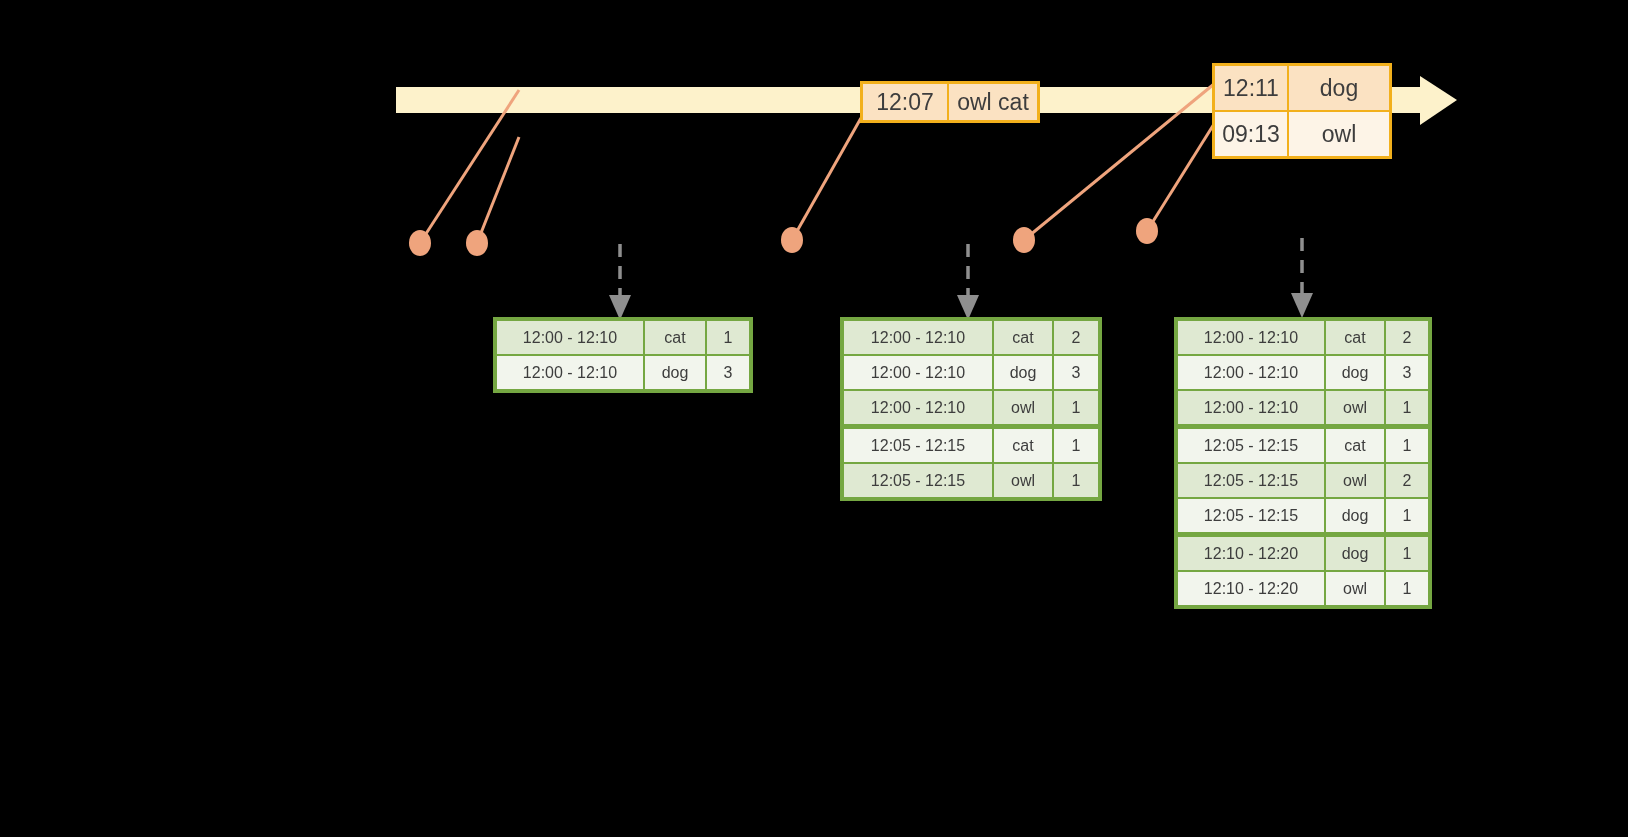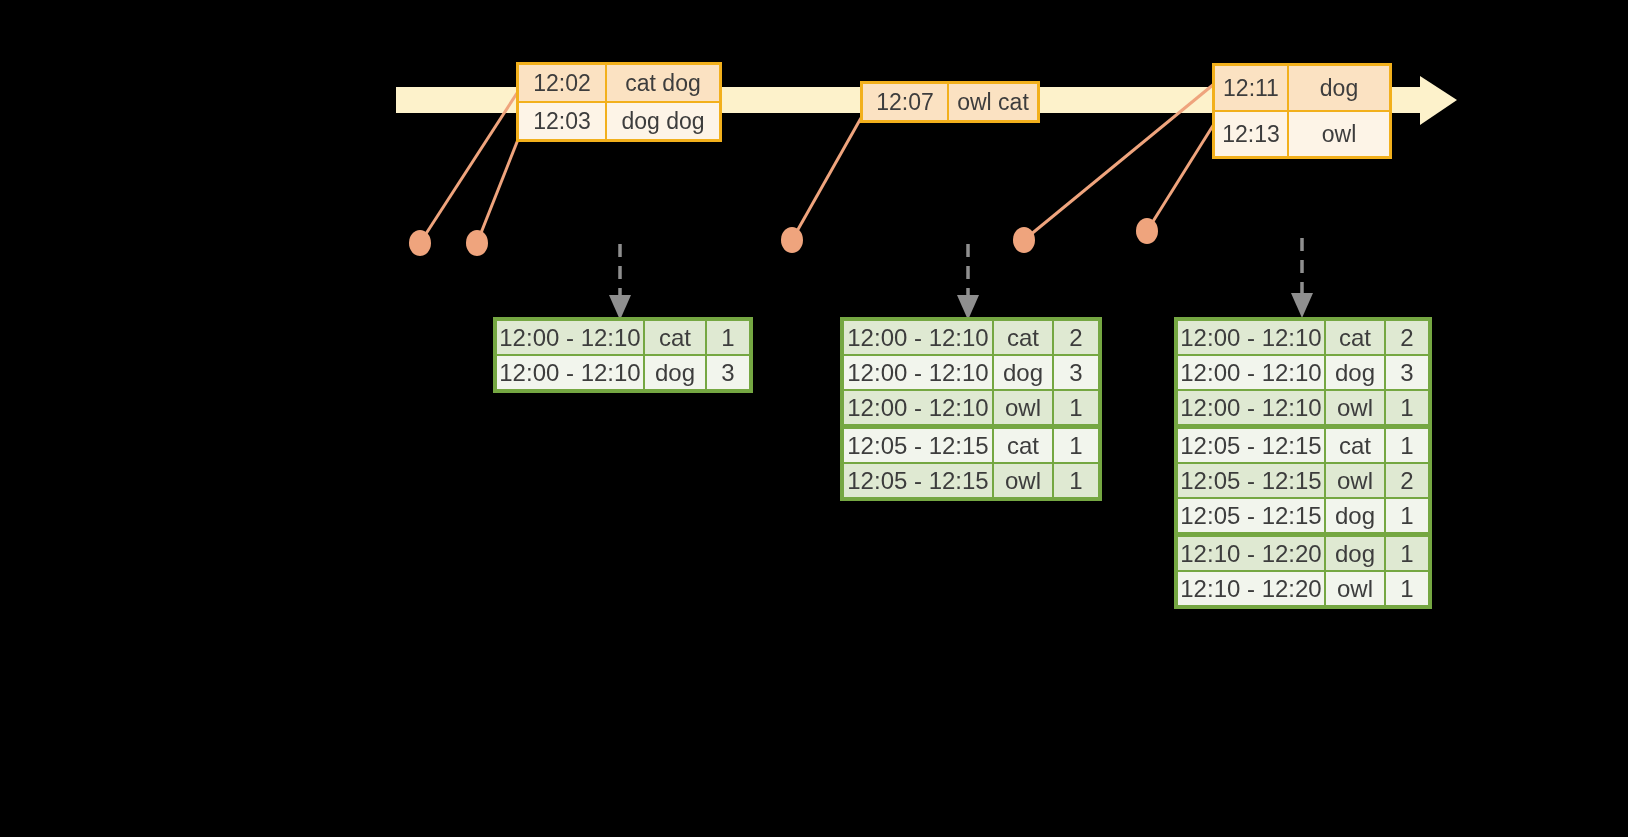--- a/index.html
+++ b/index.html
@@ -8,21 +8,21 @@
     overflow:hidden;font-family:"Liberation Sans",sans-serif;
   }
   #connector-layer{position:absolute;left:0;top:0;}
   .tbl{position:absolute;display:flex;flex-direction:column;row-gap:2px;box-sizing:content-box;}
   .event-table{border:3px solid var(--event-border);background:var(--event-border);}
   .result-table{border:4px solid var(--result-border);background:var(--result-border);}
   .trow{display:flex;column-gap:2px;}
   .trow.new-group{margin-top:3px;}
   .cell{
     display:flex;align-items:center;justify-content:center;
-    color:var(--text);font-size:24px;line-height:1;white-space:nowrap;
+    color:var(--text);font-size:16px;line-height:1;white-space:nowrap;
   }
   .cell.c0{width:var(--c0);}
   .cell.c1{width:var(--c1);}
   .cell.c2{width:var(--c2);}
   .event-table .cell{height:36px;font-size:23px;}
   #et3 .cell{height:44px;}
   .result-table .cell{height:33px;}
   .event-table .trow:nth-child(odd) .cell{background:var(--event-row-dark);}
   .event-table .trow:nth-child(even) .cell{background:var(--event-row-light);}
   .result-table .trow:nth-child(odd) .cell{background:var(--result-row-dark);}
@@ -59,43 +59,33 @@
     <line x1="620" y1="244" x2="620" y2="298" stroke-width="3.5" stroke-dasharray="13 9" stroke="#8f8f8f"></line>
     <polygon points="609,295 631,295 620,320" fill="#8f8f8f"></polygon>
 
     <line x1="968" y1="244" x2="968" y2="298" stroke-width="3.5" stroke-dasharray="13 9" stroke="#8f8f8f"></line>
     <polygon points="957,295 979,295 968,320" fill="#8f8f8f"></polygon>
 
     <line x1="1302" y1="238" x2="1302" y2="296" stroke-width="3.5" stroke-dasharray="13 9" stroke="#8f8f8f"></line>
     <polygon points="1291,293 1313,293 1302,318" fill="#8f8f8f"></polygon>
   </svg>
 
-  <div id="et1" class="tbl event-table">
-      <div class="trow">
-        <div class="cell c0">12:02</div>
-        <div class="cell c1">cat dog</div>
-      </div>
-      <div class="trow">
-        <div class="cell c0">12:03</div>
-        <div class="cell c1">dog dog</div>
-      </div>
-    </div>
   <div id="et2" class="tbl event-table">
       <div class="trow">
         <div class="cell c0">12:07</div>
         <div class="cell c1">owl cat</div>
       </div>
     </div>
   <div id="et3" class="tbl event-table">
       <div class="trow">
         <div class="cell c0">12:11</div>
         <div class="cell c1">dog</div>
       </div>
       <div class="trow">
-        <div class="cell c0">12:13</div>
+        <div class="cell c0">09:13</div>
         <div class="cell c1">owl</div>
       </div>
     </div>
 
   <div id="rt1" class="tbl result-table">
       <div class="trow">
         <div class="cell c0">12:00 - 12:10</div>
         <div class="cell c1">cat</div>
         <div class="cell c2">1</div>
       </div>

